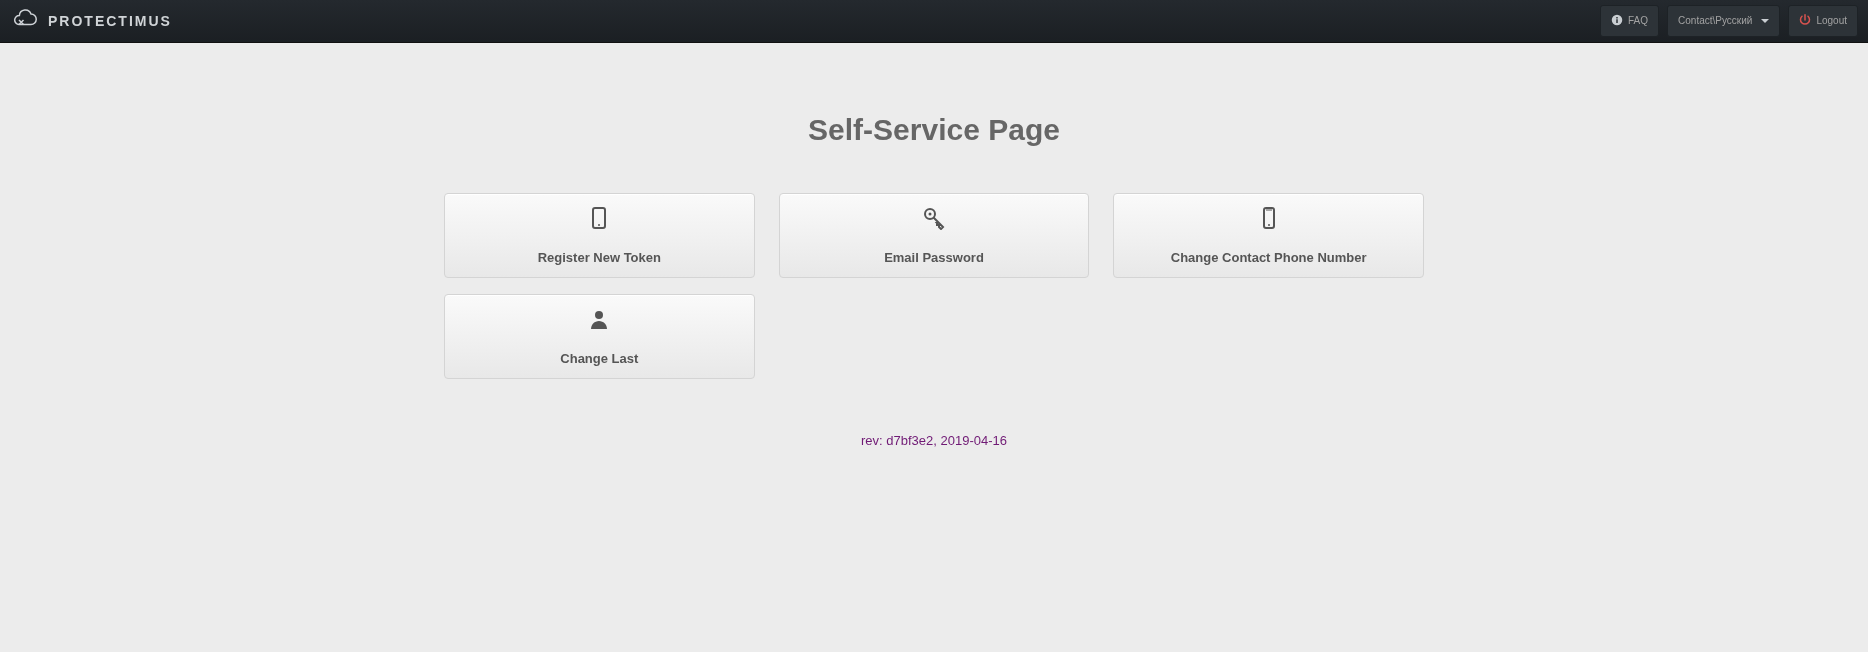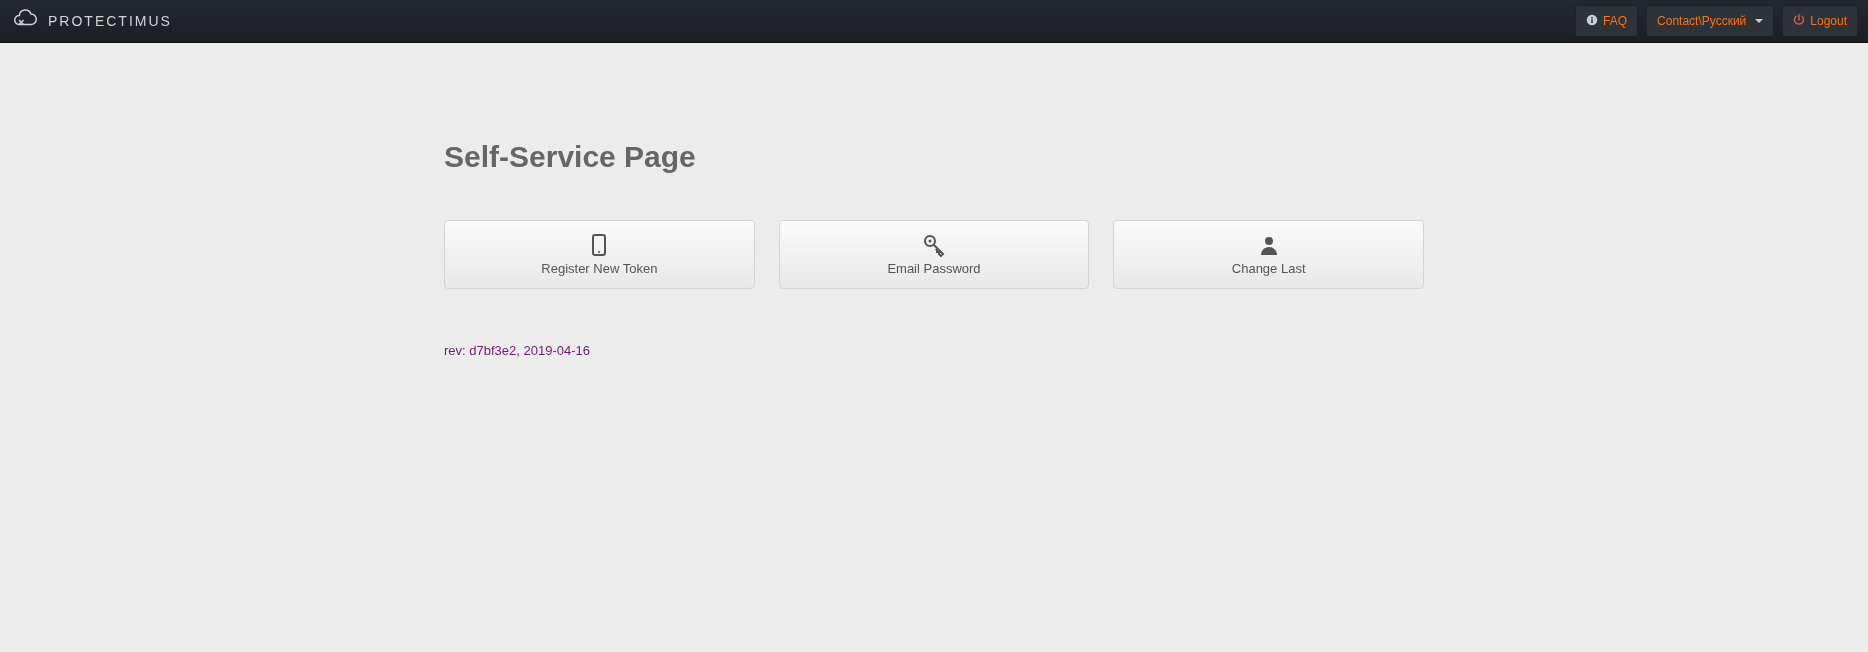--- a/index.html
+++ b/index.html
@@ -19,38 +19,38 @@
     align-items: center;
     justify-content: space-between;
     padding: 0 10px;
     border-bottom: 1px solid #111;
   }
   .brand {
     display: flex;
     align-items: center;
     gap: 8px;
     color: #d0d4d7;
-    font-weight: 400;
+    font-weight: 700;
     letter-spacing: 2px;
     text-transform: uppercase;
     font-size: 14px;
   }
   .brand svg { width: 30px; height: 22px; }
   .nav-right {
     display: flex;
     align-items: center;
     gap: 8px;
   }
   .nav-btn {
     background: #2d3338;
-    color: #f97316;
+    color: #a3a3a3;
     border: 1px solid #1d2226;
     border-radius: 3px;
     padding: 4px 10px;
-    font-size: 12px;
+    font-size: 10px;
     display: inline-flex;
     align-items: center;
     gap: 5px;
     cursor: pointer;
     line-height: 1;
     height: 22px;
   }
   .nav-btn .caret {
     width: 0; height: 0;
     border-left: 4px solid transparent;
@@ -59,22 +59,22 @@
     margin-left: 4px;
   }
   .nav-btn svg { width: 12px; height: 12px; }
   .nav-btn.logout svg { color:#d9534f; fill:#d9534f;}
   .nav-btn.logout .pwr { color:#d9534f; }
   
   
   .page {
     max-width: 980px;
     margin: 0 auto;
-    padding: 97px 12px 0 12px;
-    text-align: left;
+    padding: 70px 12px 0 12px;
+    text-align: center;
   }
   h1.title {
     font-size: 30px;
     font-weight: 600;
     color: #666;
     margin: 0 0 46px 0;
   }
   .card-grid {
     display: grid;
     grid-template-columns: repeat(3, 1fr);
@@ -97,22 +97,23 @@
     color: #555;
     height: 28px;
     display: flex;
     align-items: center;
     justify-content: center;
     margin-bottom: 2px;
   }
   .card .icon svg { width: 24px; height: 24px; fill:#555; }
   .card .label {
     font-size: 13px;
-    font-weight: 400;
+    font-weight: 700;
     color: #555;
+    margin-top: 16px;
   }
   .footer-rev {
     margin-top: 54px;
     font-size: 13px;
     color: #701a75;
   }
 </style>
 </head>
 <body>
 
@@ -173,20 +174,30 @@
         <svg viewBox="0 0 24 24">
             <circle cx="8" cy="8" r="5" fill="none" stroke="#555" stroke-width="2"></circle>
             <circle cx="8" cy="8" r="1.5" fill="#555"></circle>
             <path d="M11.5 11.5L21 21l-2 2-2-2v-2h-2v-2l-1.5-1.5" fill="none" stroke="#555" stroke-width="2"></path>
           </svg>
       </span>
       <span class="label">Email Password</span>
     </div>
 
 
+    <div class="card">
+      <span class="icon">
+        <svg viewBox="0 0 24 24">
+            <rect x="7" y="2" width="10" height="20" rx="2" fill="none" stroke="#555" stroke-width="2"></rect>
+            <circle cx="12" cy="19" r="1" fill="#555"></circle>
+            <line x1="9" y1="4" x2="15" y2="4" stroke="#555" stroke-width="1"></line>
+          </svg>
+      </span>
+      <span class="label">Change Contact Phone Number</span>
+    </div>
 
     <div class="card">
       <span class="icon">
         <svg viewBox="0 0 24 24">
             <circle cx="12" cy="8" r="4" fill="#555"></circle>
             <path d="M4 22c0-4.4 3.6-8 8-8s8 3.6 8 8z" fill="#555"></path>
           </svg>
       </span>
       <span class="label">Change Last</span>
     </div>

